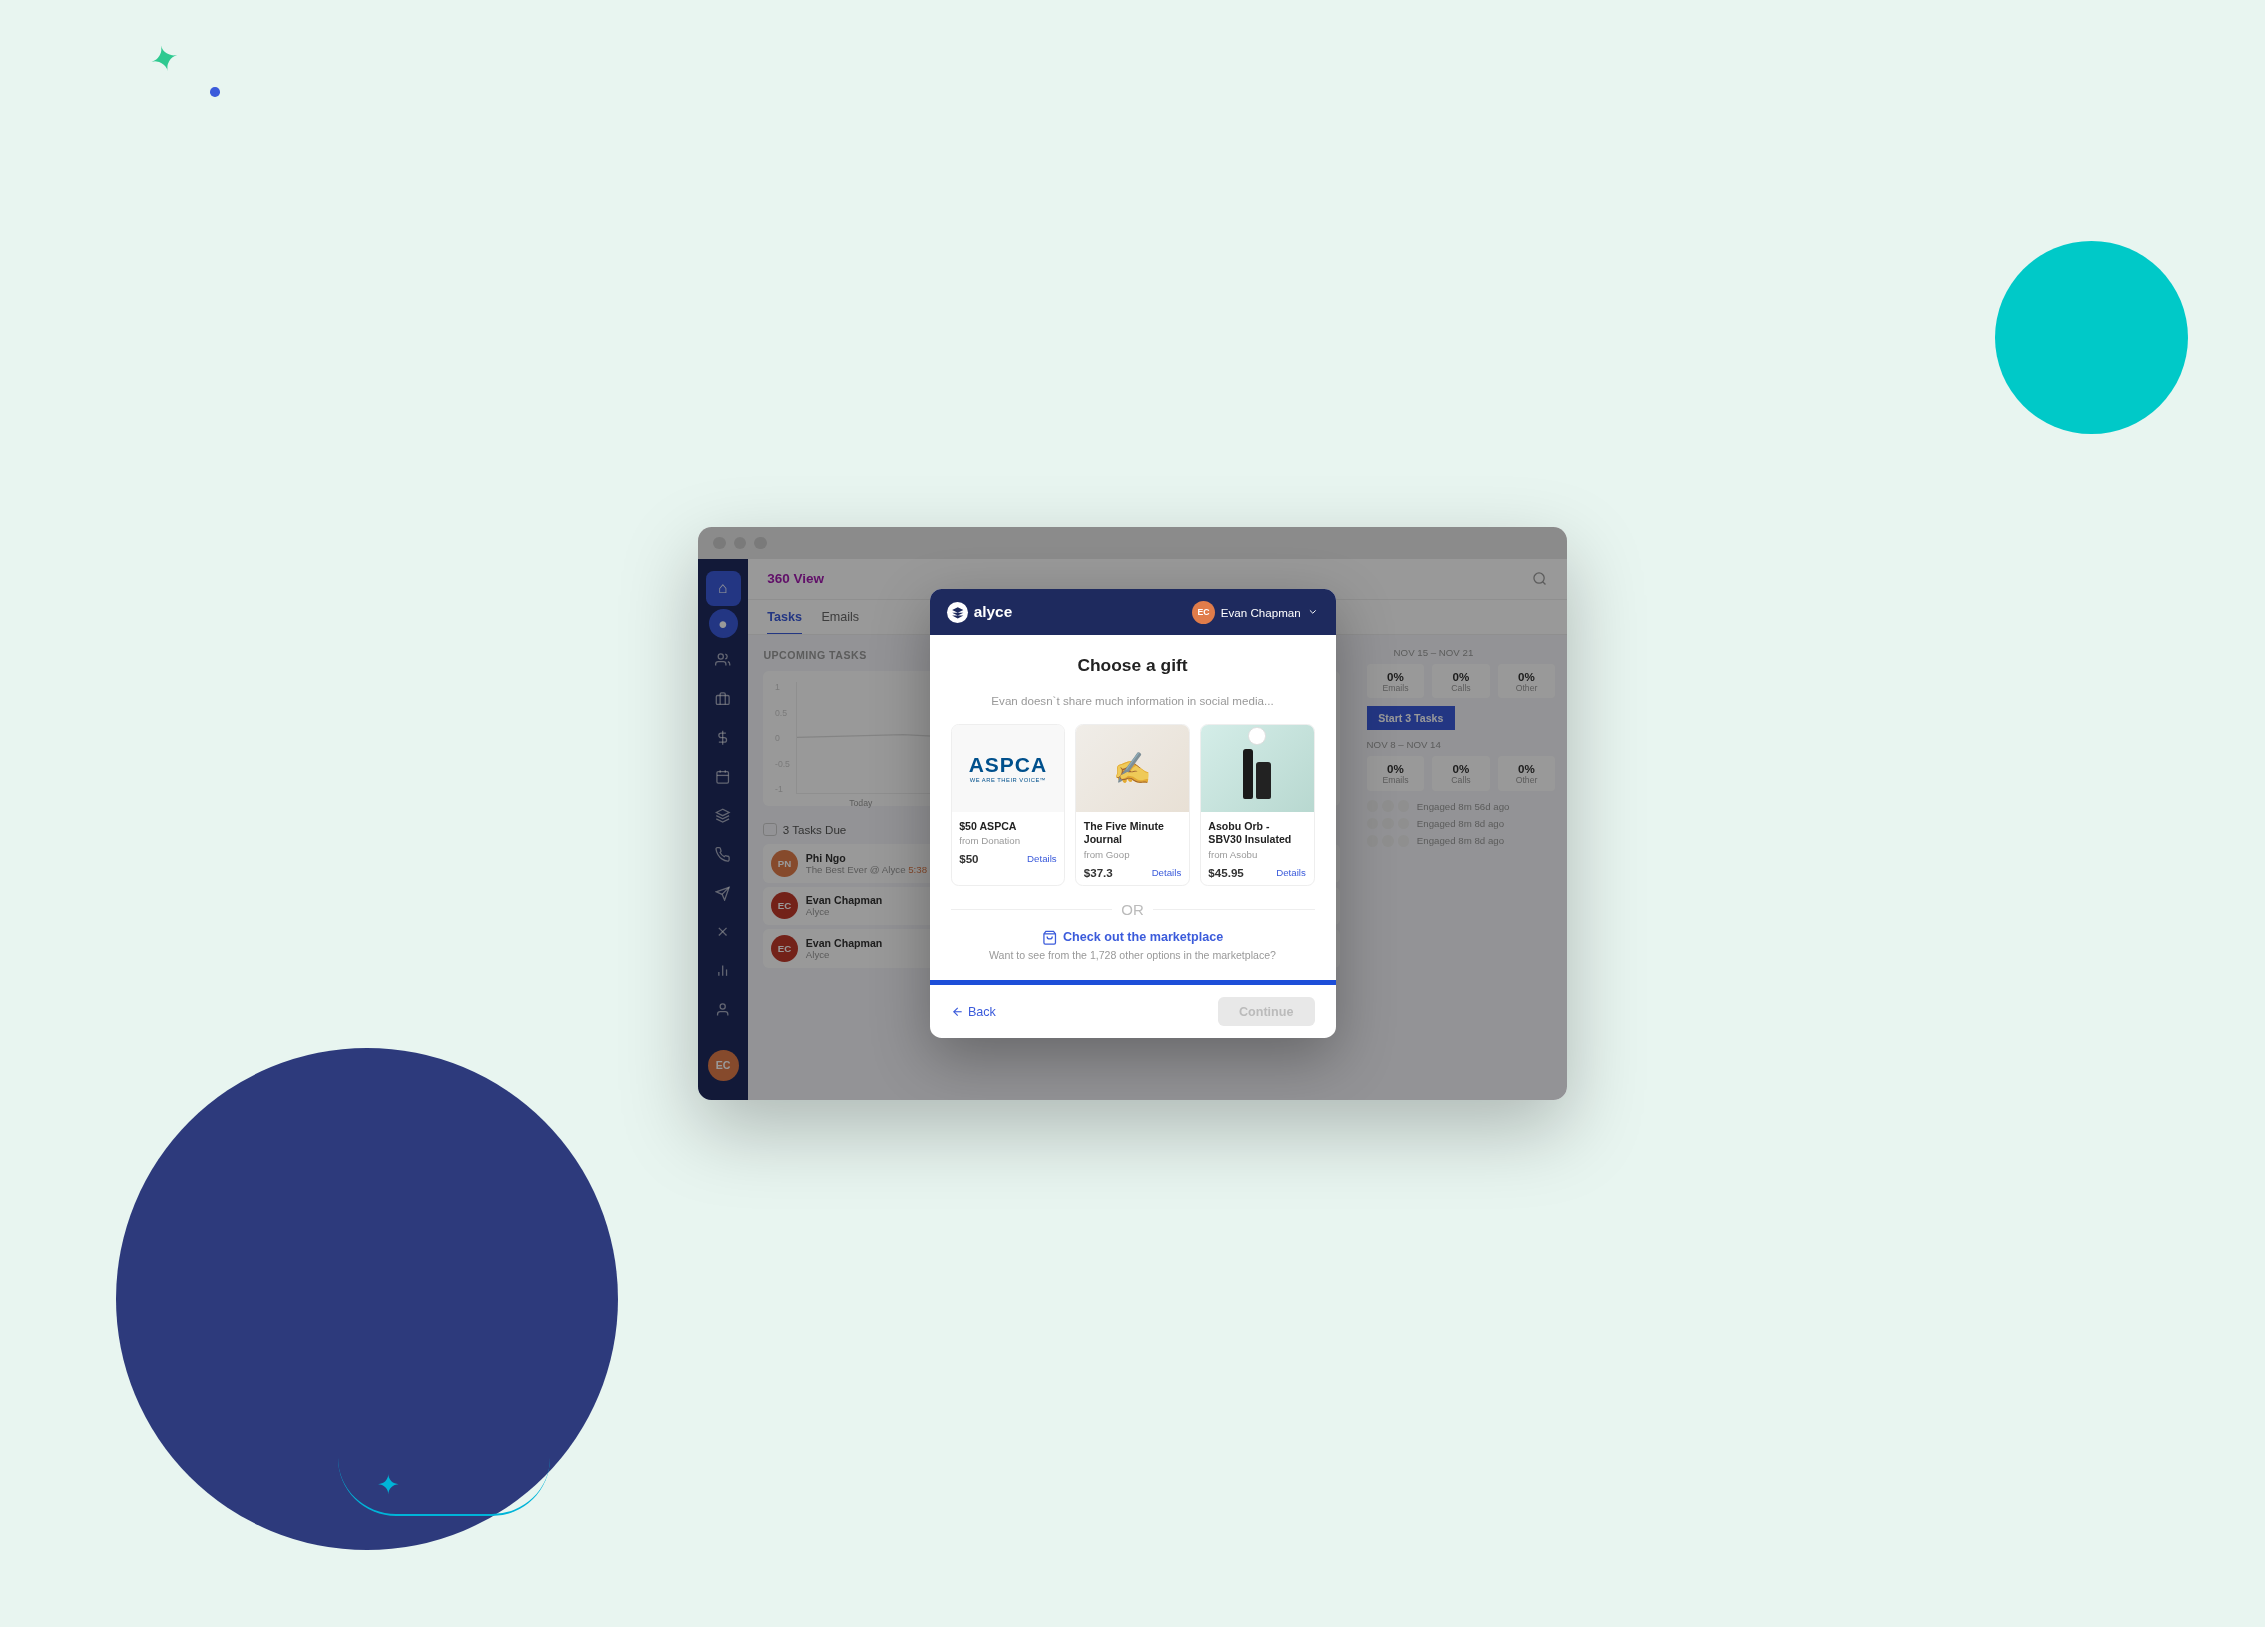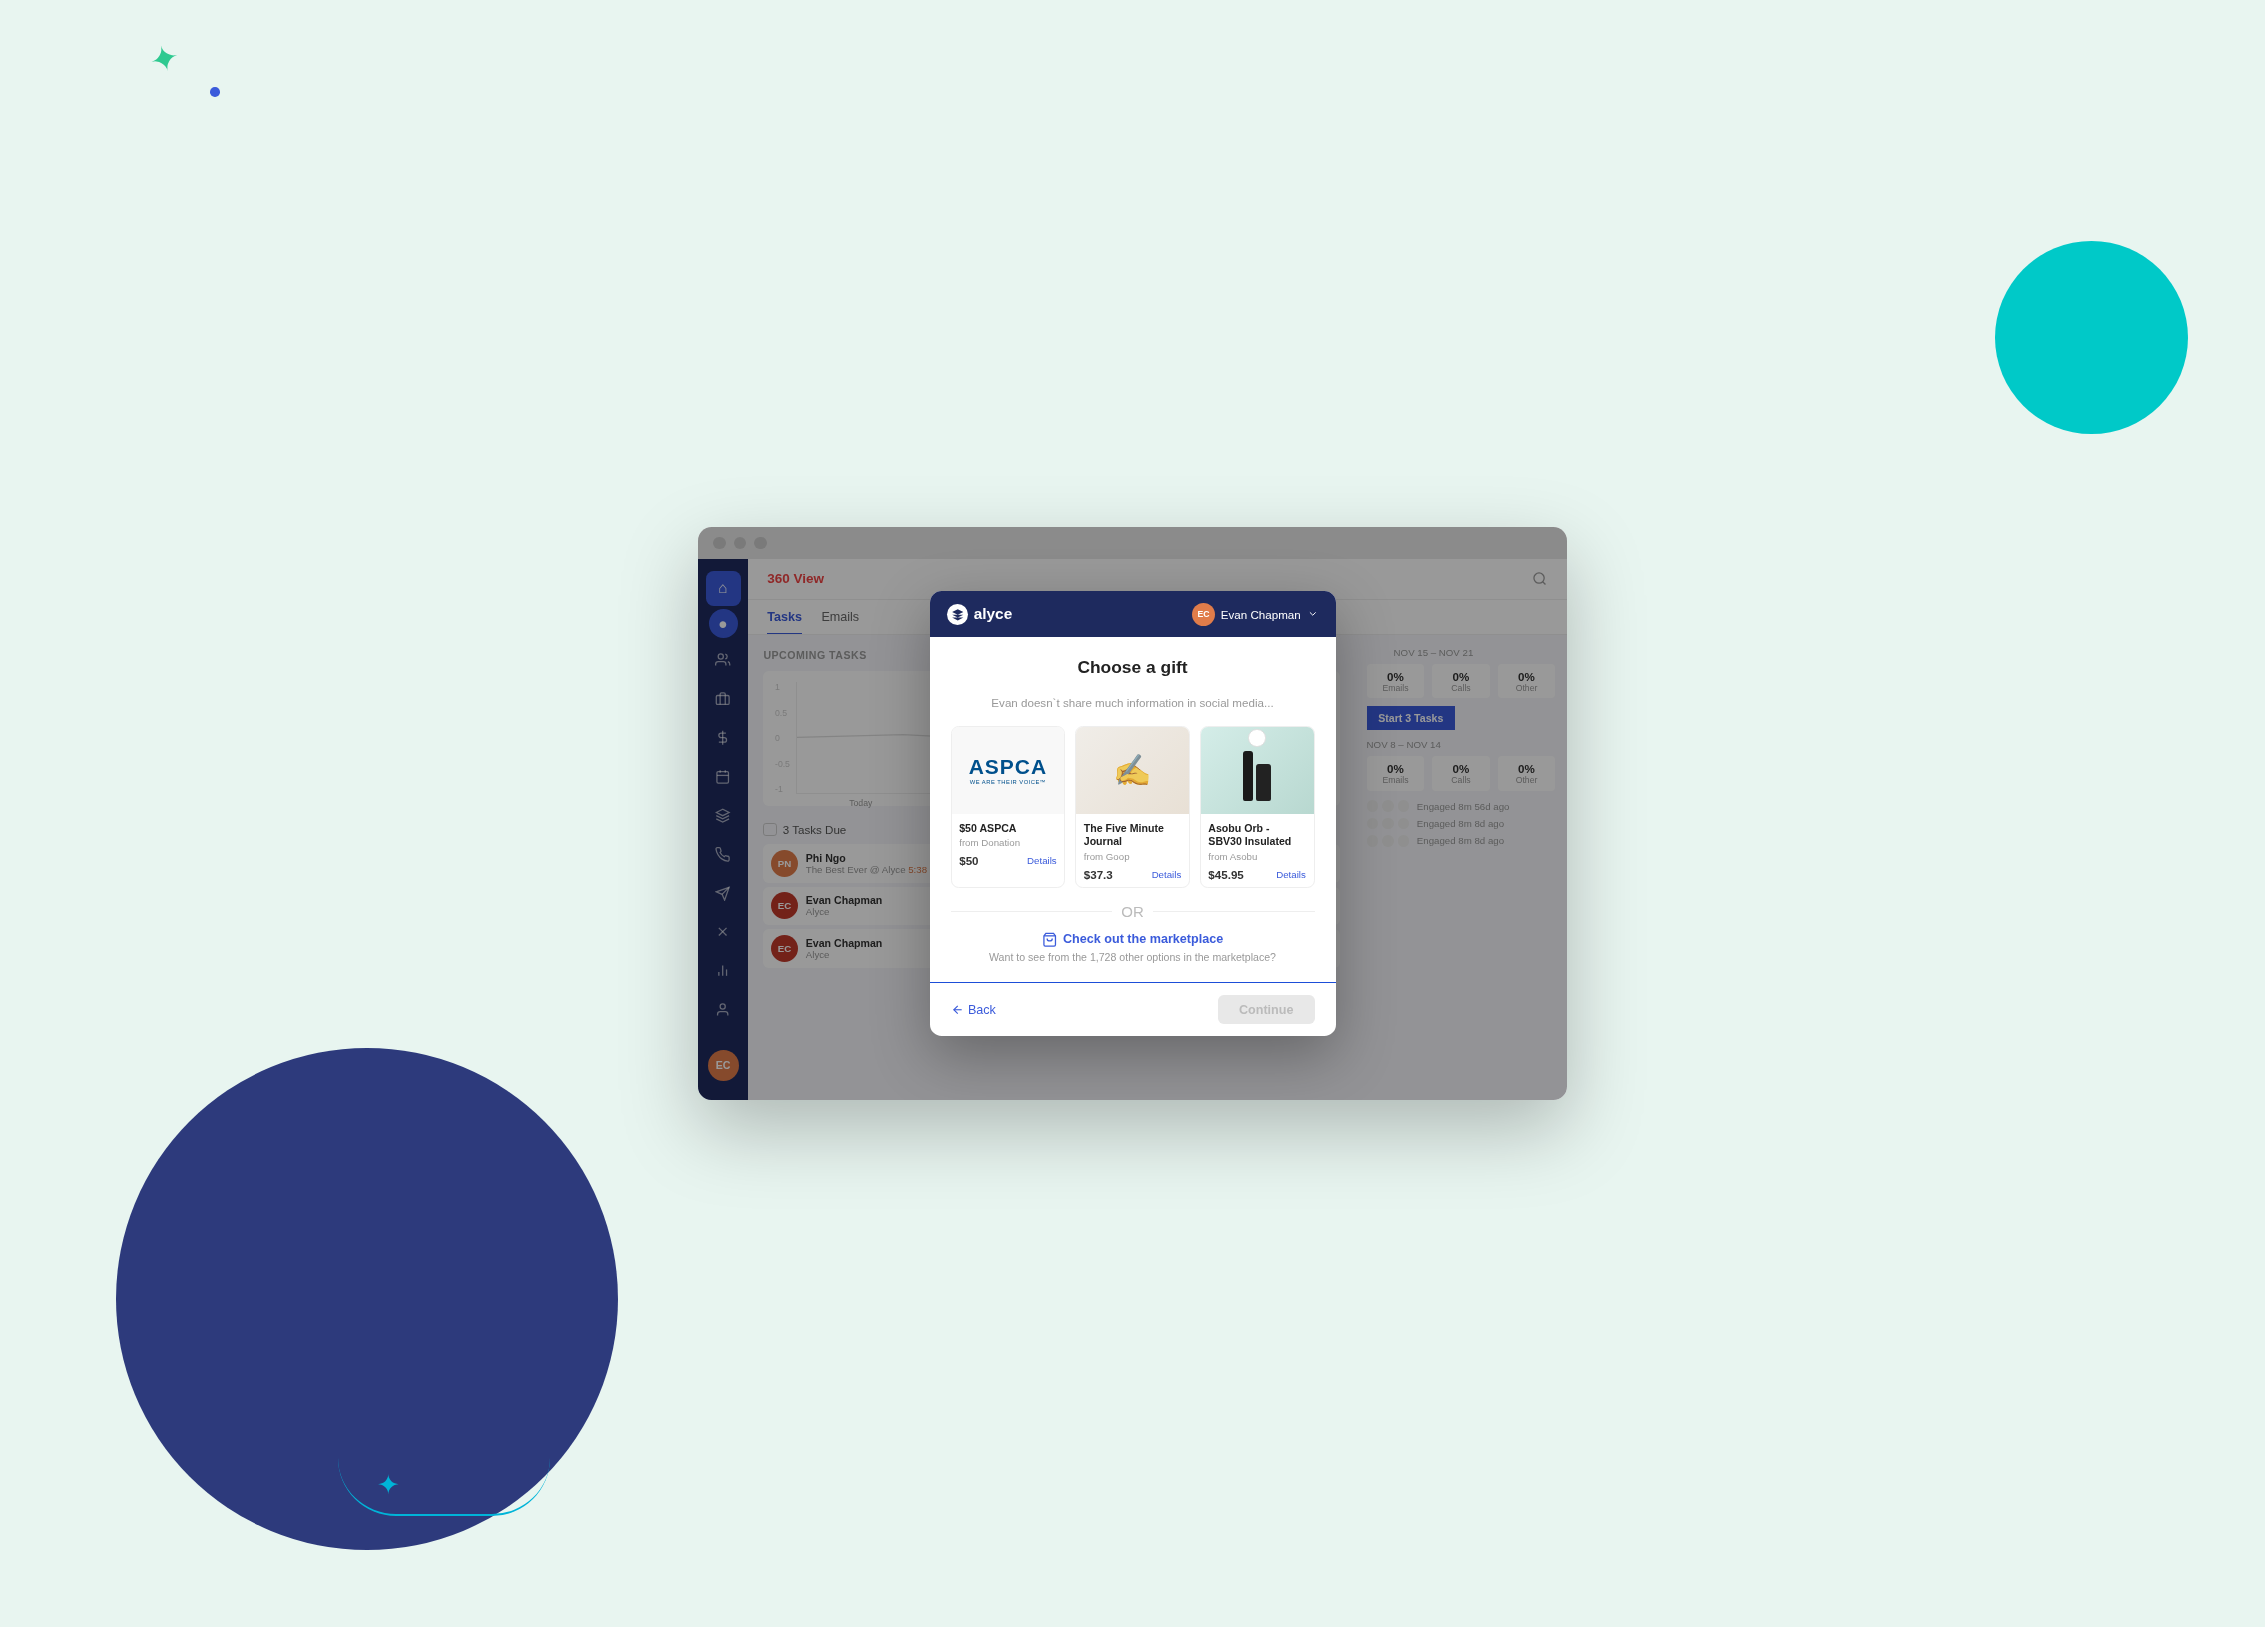--- a/index.html
+++ b/index.html
@@ -158,21 +158,21 @@
       padding: 0 19.3px;
       height: 41px;
       display: flex;
       align-items: center;
       justify-content: space-between;
       border-bottom: 1px solid #eee;
     }
     .top-bar-title {
       font-size: 13.5px;
       font-weight: 600;
-      color: #ef4444;
+      color: #a21caf;
     }
 
     .tabs-row {
       background: #fff;
       padding: 0 19.3px;
       display: flex;
       gap: 19.3px;
       border-bottom: 1px solid #eee;
     }
     .tab-item {
@@ -540,21 +540,21 @@
       color: #999;
       text-align: center;
     }
 
     
     .modal-footer {
       padding: 11.6px 21px;
       display: flex;
       align-items: center;
       justify-content: space-between;
-      border-top: 1px solid #1d4ed8;
+      border-top: 5px solid #1d4ed8;
     }
     .back-btn {
       display: flex;
       align-items: center;
       gap: 3.9px;
       color: #3b5bdb;
       font-size: 12.6px;
       font-weight: 500;
       background: none;
       border: none;

